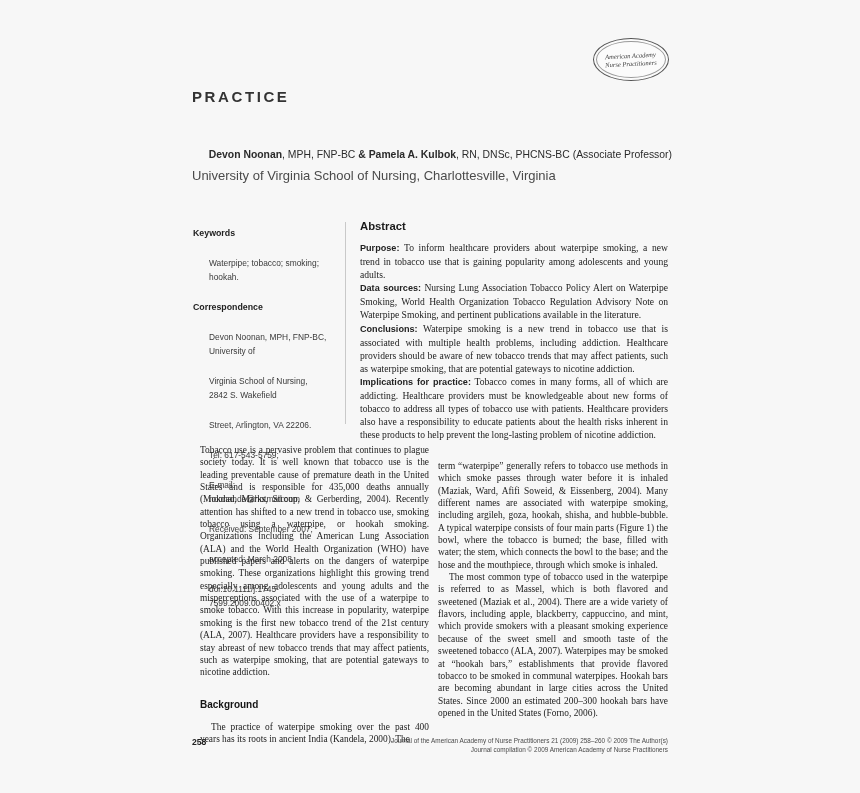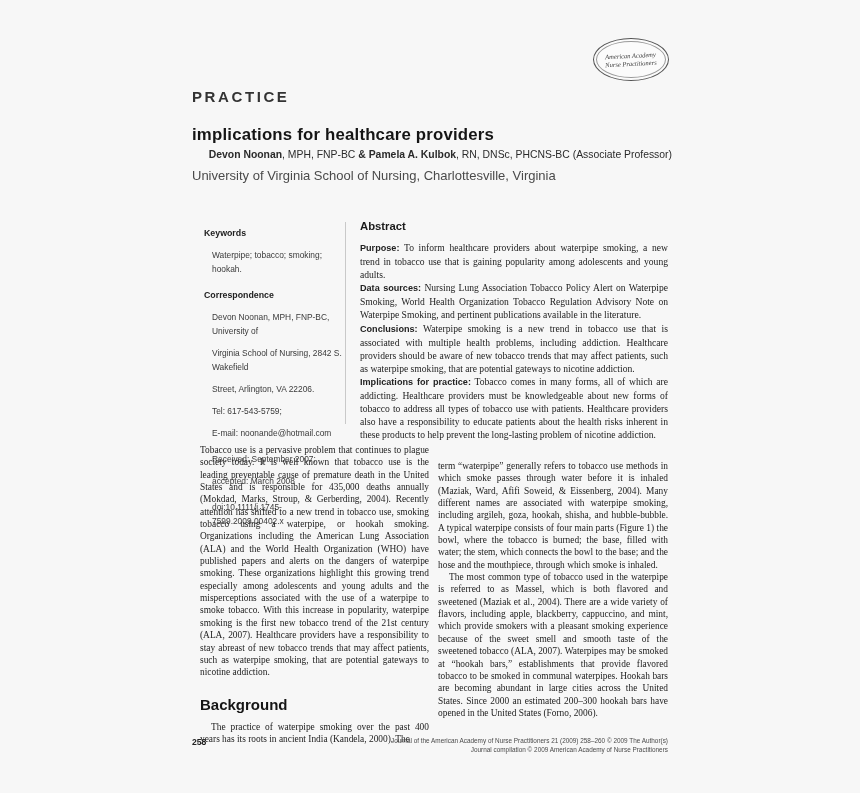--- a/index.html
+++ b/index.html
@@ -52,26 +52,26 @@
     position:absolute;left:192px;top:149px;width:480px;
     font-size:10.4px;color:#2b2b2b;text-align:right;
   }
   .authors .b{font-weight:700;}
   .affiliation{
     position:absolute;left:192px;top:168px;width:480px;
     font-size:13px;color:#4a4a4a;
   }
   
   .sidebar{
-    position:absolute;left:204px;top:226px;width:150px;
+    position:absolute;left:193px;top:226px;width:150px;
     font-size:8.4px;line-height:14px;color:#3a3a3a;
   }
   .sb-head{font-weight:700;font-size:8.8px;color:#222;margin:0 0 1px 0;}
   .sb-block{margin-bottom:12px;}
-  .sb-line{margin:8px;}
+  .sb-line{margin:16px;}
   
   .abs-divider{
     position:absolute;left:345px;top:222px;width:1px;height:202px;
     background:#c9c9c9;
   }
   .abstract{
     position:absolute;left:360px;top:220px;width:308px;
     font-family:"Liberation Serif", serif;
   }
   .abs-head{
@@ -90,21 +90,21 @@
     font-family:"Liberation Serif", serif;
     font-size:9.4px;line-height:12.35px;color:#222;
     text-align:justify;
   }
   .col-left{left:200px;}
   .col-right{left:438px;width:230px;margin-top:16px;}
   .col p{margin:0;}
   .col p.indent{text-indent:11px;}
   .bg-head{
     font-family:"Liberation Sans", sans-serif;
-    font-size:15px;font-weight:700;color:#151515;
+    font-size:10px;font-weight:700;color:#151515;
     margin:20px 0 10px 0;text-align:left;
   }
   
   .footer-page{
     position:absolute;left:192px;top:737px;
     font-size:8.6px;font-weight:700;color:#222;
   }
   .footer-right{
     position:absolute;left:300px;top:737px;width:368px;
     font-size:6.4px;line-height:8.6px;color:#4a4a4a;text-align:right;
@@ -116,21 +116,21 @@
 <div class="page">
 
   <div class="seal">
     <div class="seal-text">
       <div>American Academy</div>
       <div>Nurse Practitioners</div>
     </div>
   </div>
 
   <div class="practice">PRACTICE</div>
-  <h1 class="title"><br><span>implications for healthcare providers</span></h1>
+  <h1 class="title"><br></h1>
   <div class="authors"><span class="b">Devon Noonan</span><span>, MPH, FNP-BC</span><span class="b"> &amp; </span><span class="b">Pamela A. Kulbok</span><span>, RN, DNSc, PHCNS-BC (Associate Professor)</span></div>
   <div class="affiliation">University of Virginia School of Nursing, Charlottesville, Virginia</div>
 
   <div class="sidebar">
     <div class="sb-block">
       <div class="sb-head">Keywords</div>
       <div class="sb-line">Waterpipe; tobacco; smoking; hookah.</div>
     </div>
     <div class="sb-block">
       <div class="sb-head">Correspondence</div>

